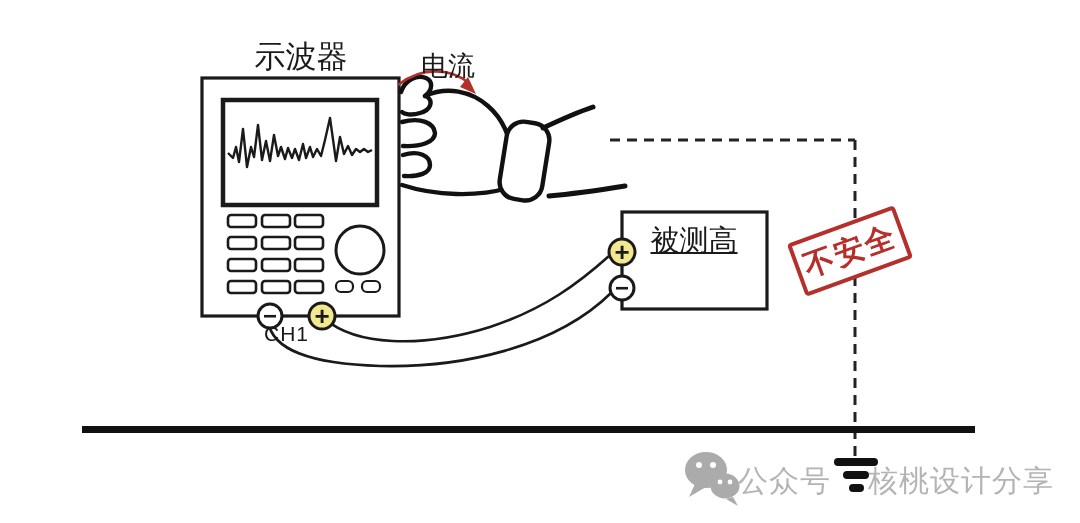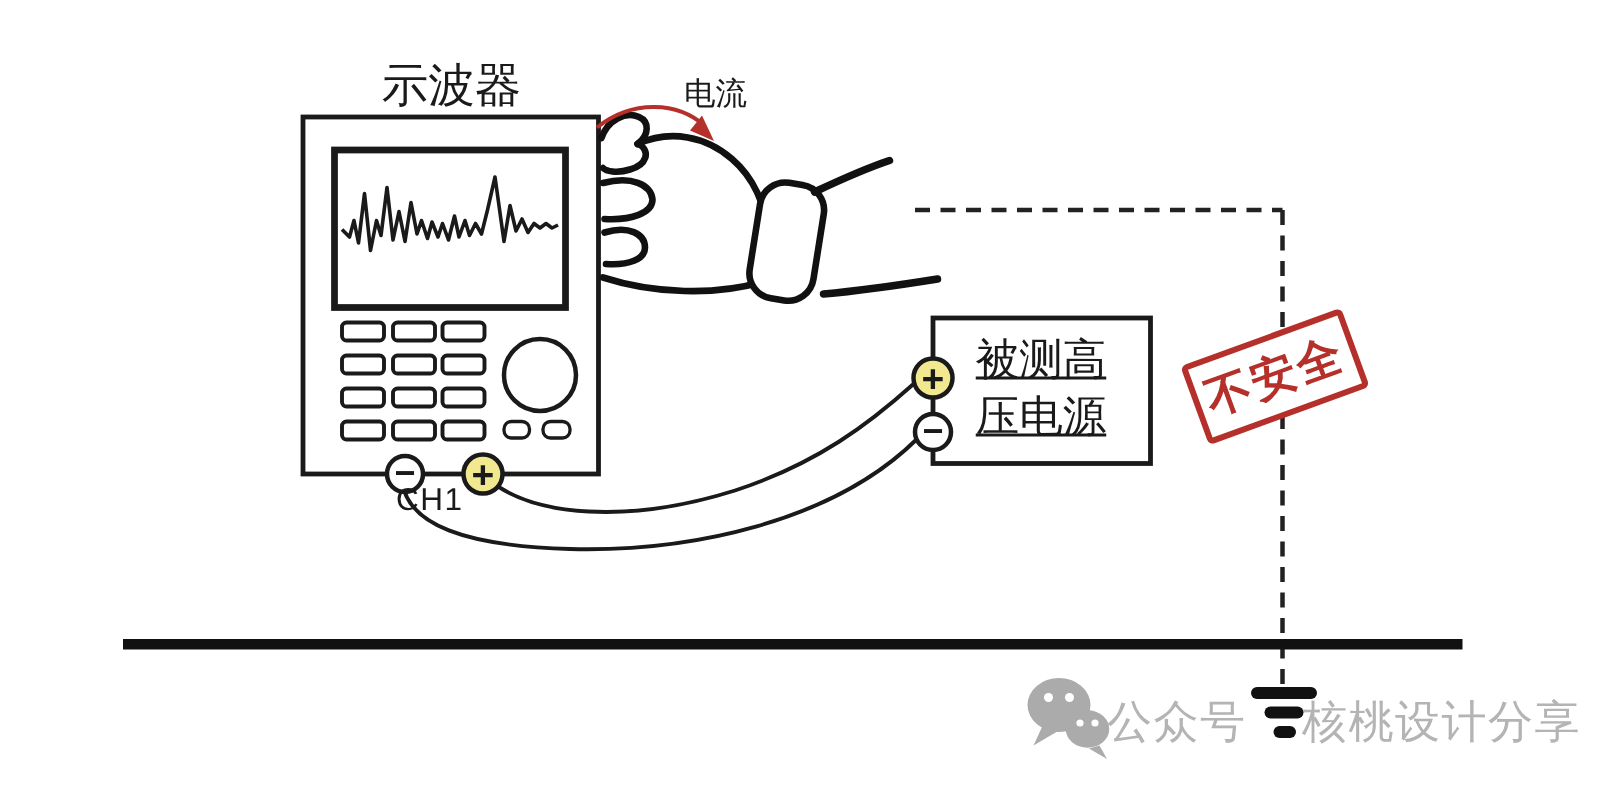--- a/index.html
+++ b/index.html
@@ -6,21 +6,21 @@
   .canvas{
     position:relative;width:1080px;height:523px;background:#ffffff;
     font-family:"Liberation Sans","DejaVu Sans",sans-serif;overflow:hidden;
   }
   .layer{position:absolute;left:0;top:0;width:1080px;height:523px;}
   .watermark-layer{z-index:0;}
   .draw-layer{z-index:1;}
   .label-layer{z-index:2;pointer-events:none;padding-left:26px;}
   .lbl{position:absolute;color:#1a1a1a;white-space:nowrap;}
   .osc-label{left:202px;top:36px;width:198px;text-align:center;font-size:31px;font-weight:500;}
-  .current-label{left:421px;top:48px;font-size:21px;font-weight:500;margin-left:35px;}
+  .current-label{left:421px;top:48px;font-size:27px;font-weight:500;}
   .ch1-label{left:264px;top:322px;font-size:21px;letter-spacing:1px;}
   .psu-label{left:630px;top:221px;width:128px;text-align:center;font-size:29px;line-height:38px;font-weight:500;text-decoration:underline;}
   .earth-label{left:924px;top:388px;font-size:30px;font-weight:500;}
   .stamp{
     left:793px;top:223px;width:106px;height:48px;
     transform:rotate(-20deg);
     border:4px solid #b5302b;background:#ffffff;border-radius:4px;
     color:#b5302b;font-size:30px;font-weight:bold;letter-spacing:2px;
     display:flex;align-items:center;justify-content:center;
   }
@@ -145,19 +145,18 @@
     <div class="lbl current-label">电流</div>
     <div class="lbl ch1-label">CH1</div>
 
     <span class="polarity osc-minus">−</span>
     <span class="polarity osc-plus">+</span>
     <span class="polarity psu-plus">+</span>
     <span class="polarity psu-minus">−</span>
 
     <div class="lbl psu-label">
       <div>被测高</div>
-      <div>压电源</div>
     </div>
 
     <div class="lbl stamp">不安全</div>
 
   </div>
 </div>
 
 </body></html>

